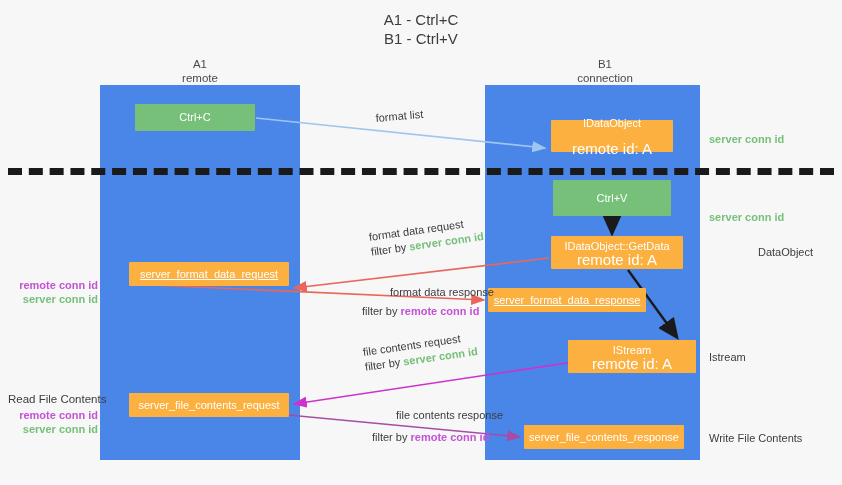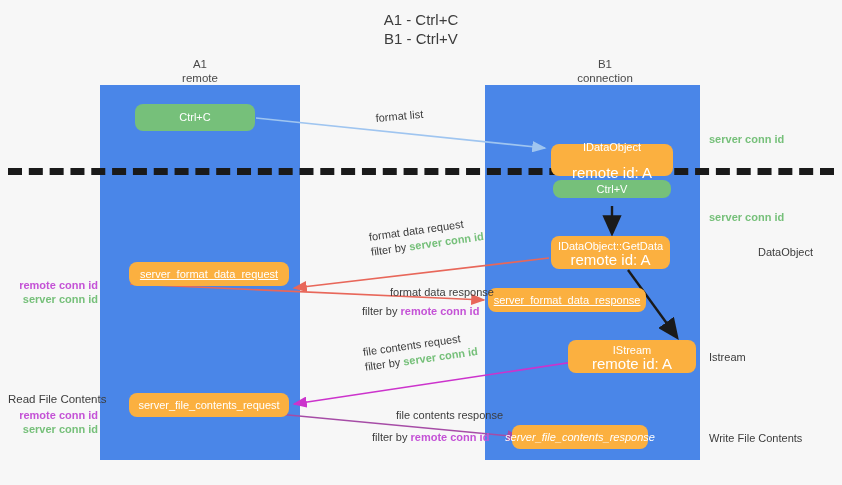--- a/index.html
+++ b/index.html
@@ -59,35 +59,35 @@
   .node {
     box-sizing: border-box;
     display: flex;
     flex-direction: column;
     align-items: center;
     justify-content: center;
     color: #ffffff;
     font-size: 11px;
     line-height: 13px;
     text-align: center;
-    border-radius: 8px;
+    border-radius: 1px;
   }
   .node.green { background: #76c07a; }
   .node.orange { background: #fbb040; }
   .node .l2 { font-size: 15px; }
 
   #n-ctrlc      { left: 135px; top: 104px; width: 120px; height: 27px; }
-  #n-idataobj   { left: 551px; top: 144px; width: 122px; height: 32px; gap: 12px; }
-  #n-ctrlv      { left: 553px; top: 180px; width: 118px; height: 18px; }
-  #n-getdata    { left: 551px; top: 236px; width: 119px; height: 33px; }
+  #n-idataobj   { left: 551px; top: 120px; width: 122px; height: 32px; gap: 12px; }
+  #n-ctrlv      { left: 553px; top: 180px; width: 118px; height: 36px; }
+  #n-getdata    { left: 551px; top: 236px; width: 132px; height: 33px; }
   #n-istream    { left: 568px; top: 340px; width: 128px; height: 33px; }
   #n-sfdreq     { left: 129px; top: 262px; width: 160px; height: 24px; text-decoration: underline; }
   #n-sfdres     { left: 488px; top: 288px; width: 158px; height: 24px; text-decoration: underline; }
   #n-sfcreq     { left: 129px; top: 393px; width: 160px; height: 24px; }
-  #n-sfcres     { left: 512px; top: 425px; width: 136px; height: 24px; font-style: italic; }
+  #n-sfcres     { left: 524px; top: 425px; width: 160px; height: 24px; }
 
   
   .side-note {
     font-size: 11px;
     line-height: 14px;
   }
   .green-txt  { color: #76c07a; font-weight: bold; }
   .purple-txt { color: #c452d6; font-weight: bold; }
   .plain-txt  { color: #3c3c3c; }
 

